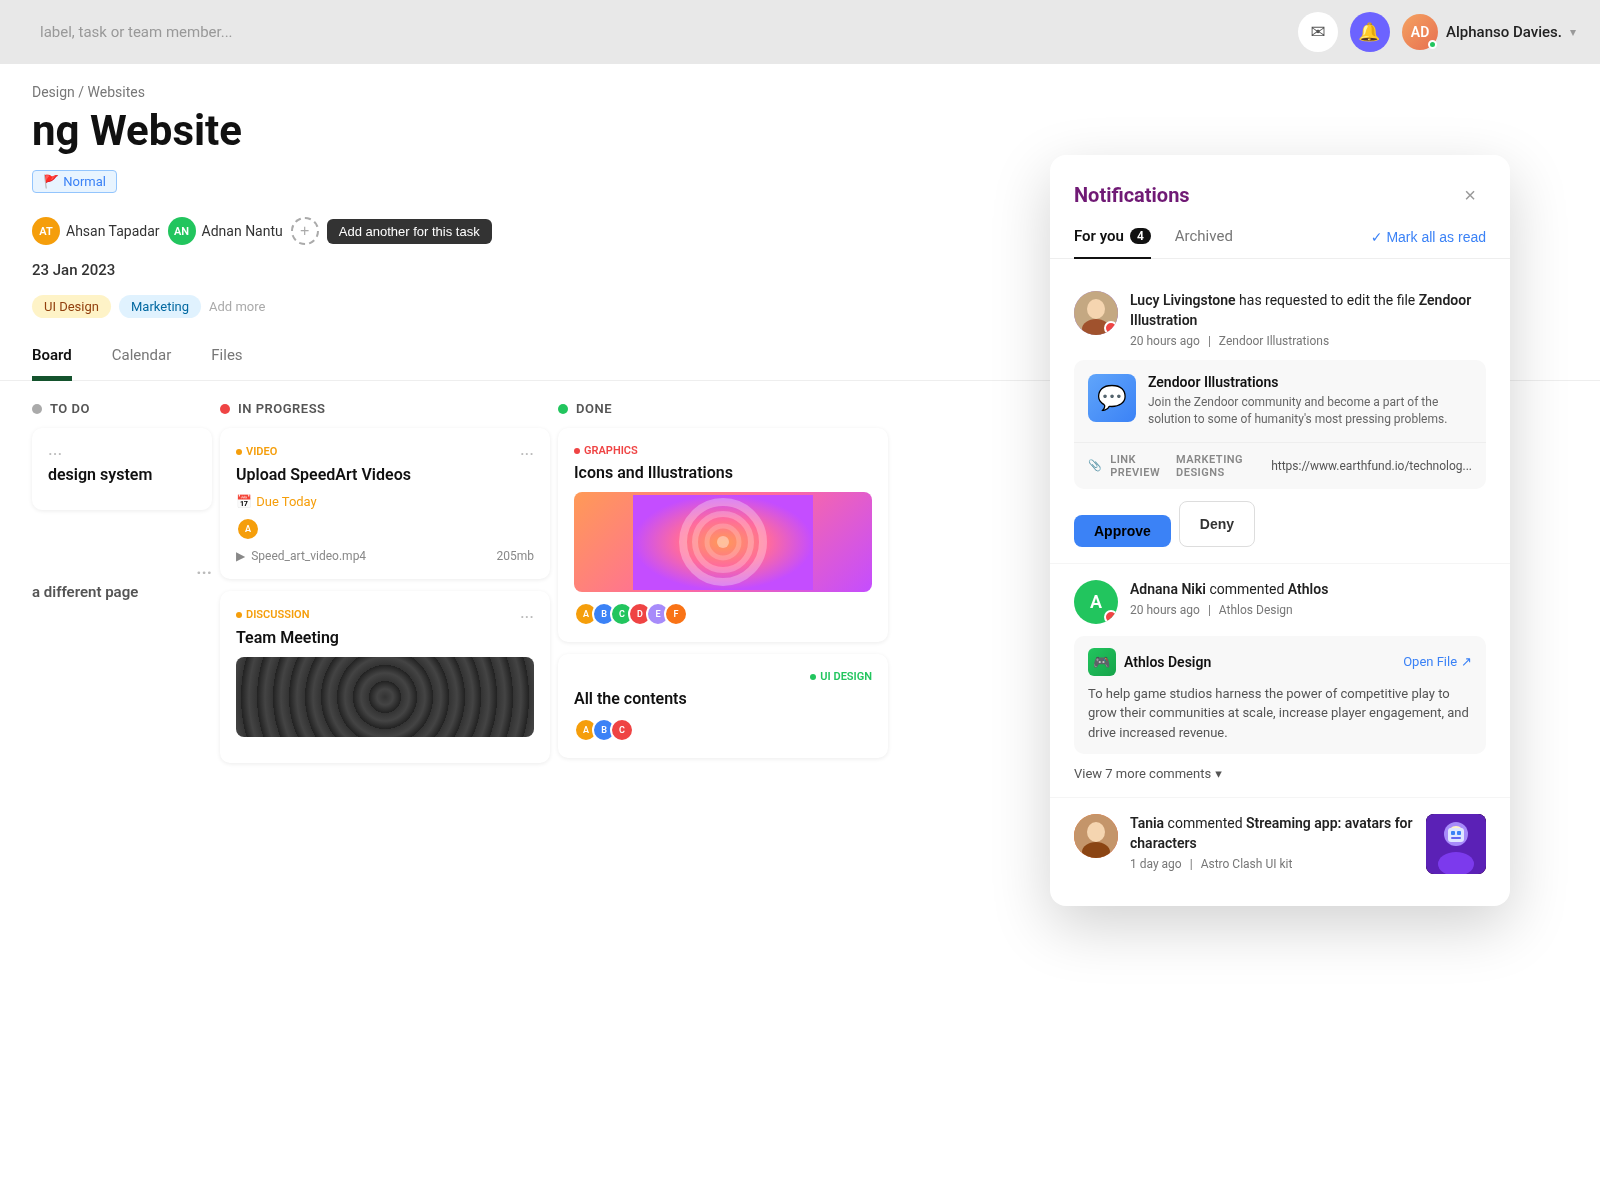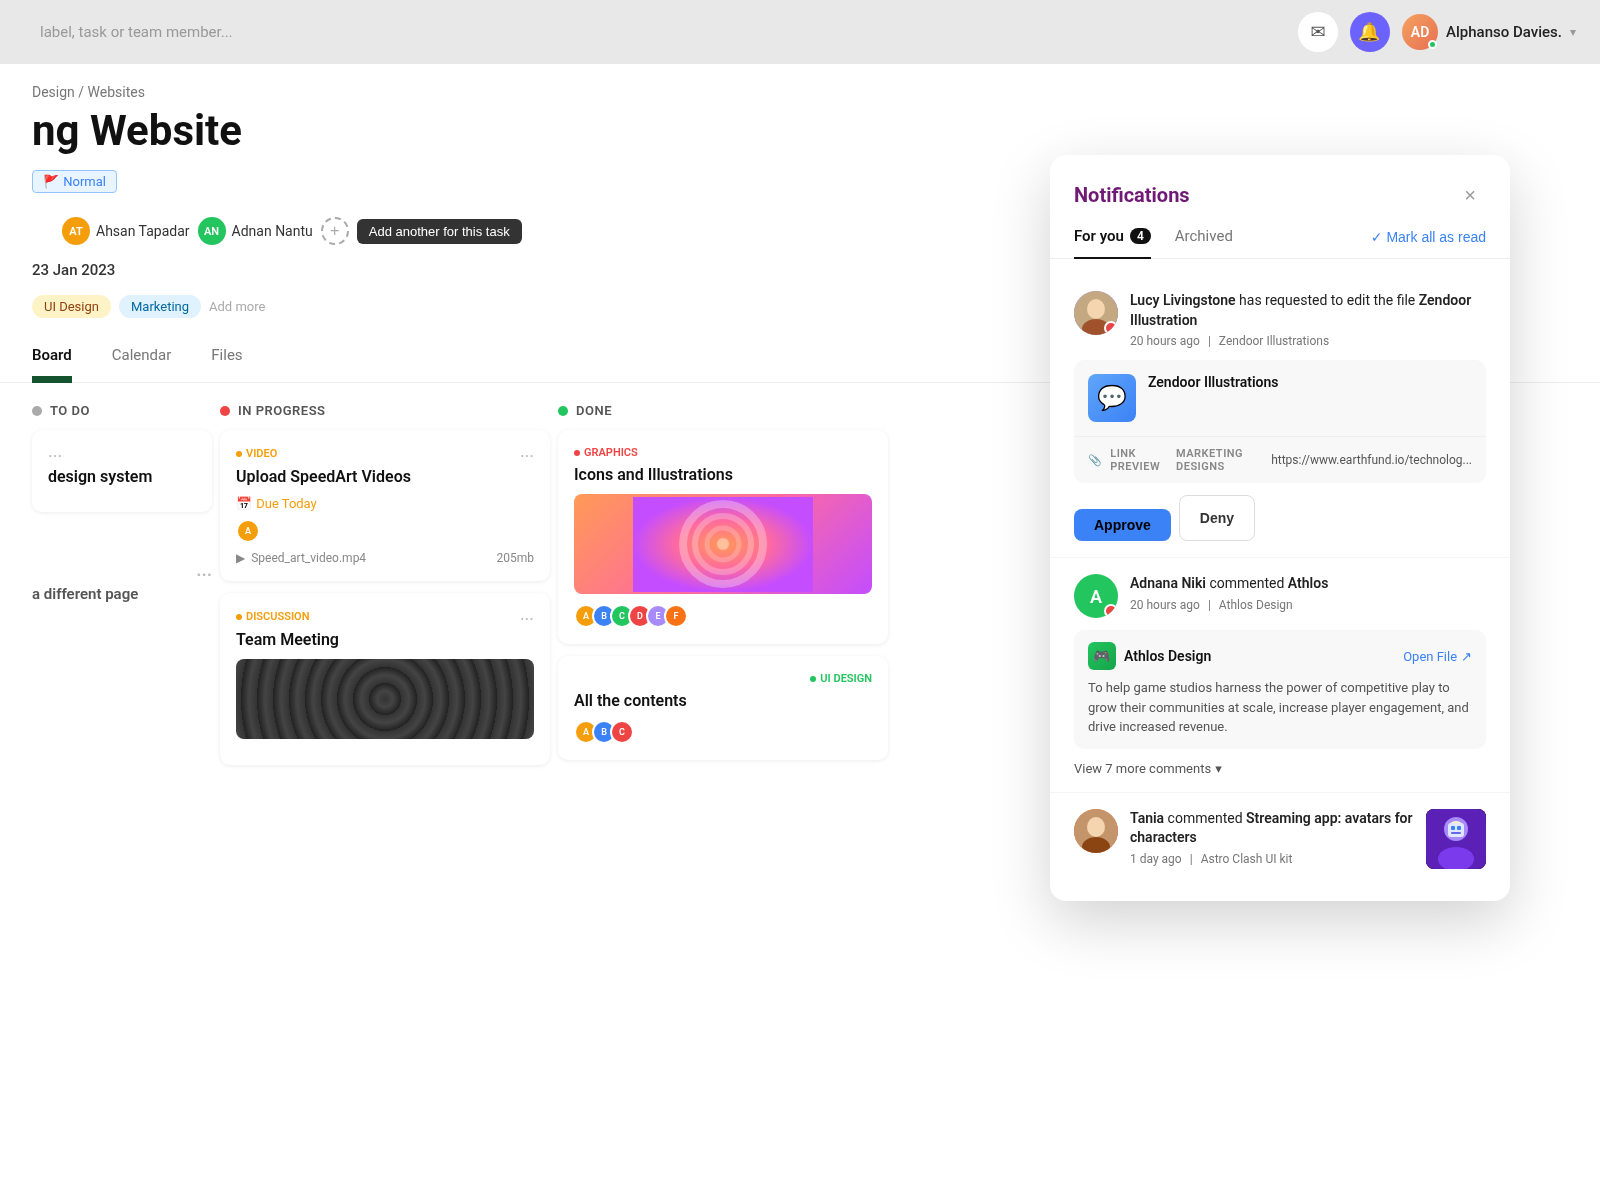--- a/index.html
+++ b/index.html
@@ -256,21 +256,21 @@
       font-size: 15px;
       color: #777;
       cursor: pointer;
       border-bottom: 2px solid transparent;
       margin-bottom: -1px;
     }
 
     .board-tab.active {
       color: #111;
       font-weight: 600;
-      border-bottom: 7px solid #14532d;
+      border-bottom: 5px solid #14532d;
     }
 
     
     .kanban-area {
       padding: 20px 32px;
       display: flex;
       gap: 8px;
       overflow: hidden;
     }
 
@@ -768,21 +768,21 @@
     <div class="page-title">ng Website</div>
 
     <div class="page-meta">
       <span class="tag-normal">
         🚩 <span>Normal</span>
       </span>
     </div>
 
     <div class="members-row">
       <div class="member-chip">
-        <div class="member-avatar-sm" style="background:#f59e0b;margin-left:30px;">AT</div>
+        <div class="member-avatar-sm" style="background:#f59e0b;">AT</div>
         <span>Ahsan Tapadar</span>
       </div>
       <div class="member-chip">
         <div class="member-avatar-sm" style="background:#22c55e;">AN</div>
         <span>Adnan Nantu</span>
       </div>
       <button class="add-member-btn">+</button>
       <button class="add-another-btn">Add another for this task</button>
     </div>
 
@@ -966,20 +966,21 @@
               <span>Zendoor Illustrations</span>
             </div>
           </div>
         </div>
 
         <div class="link-preview-card">
           <div class="link-preview-inner">
             <div class="link-preview-icon">💬</div>
             <div class="link-preview-text">
               <h4>Zendoor Illustrations</h4>
+              <p>Join the Zendoor community and become a part of the solution to some of humanity's most pressing problems.</p>
             </div>
           </div>
           <div class="link-preview-footer">
             <span>📎</span>
             <span>LINK PREVIEW</span>
             <span>Marketing designs</span>
             <span class="link-url">https://www.earthfund.io/technolog...</span>
           </div>
         </div>
 

